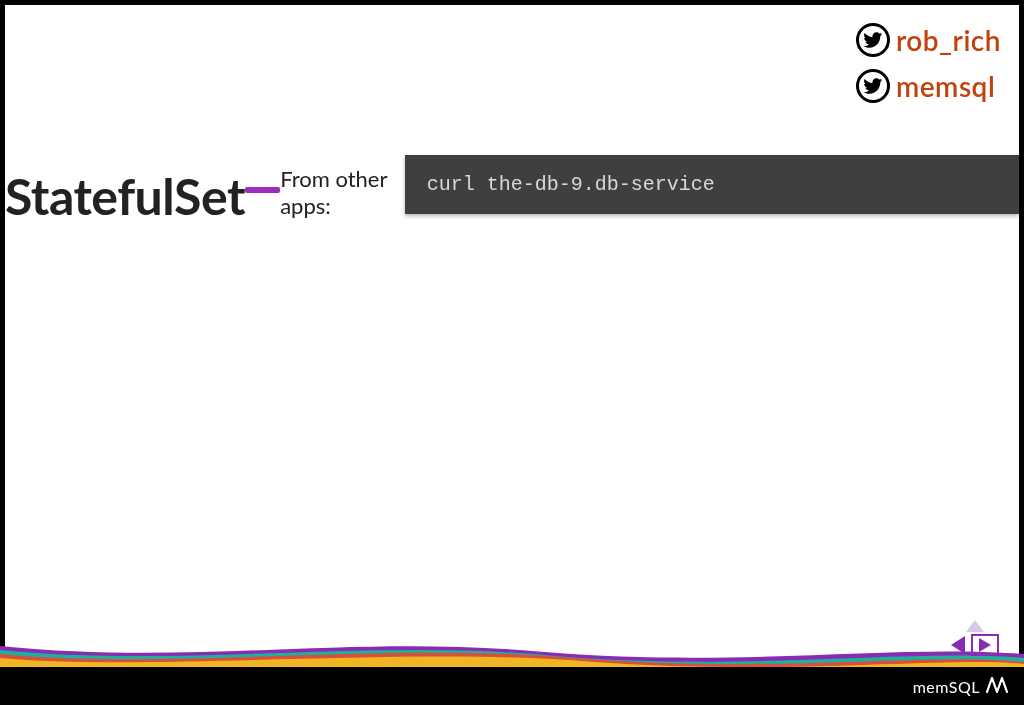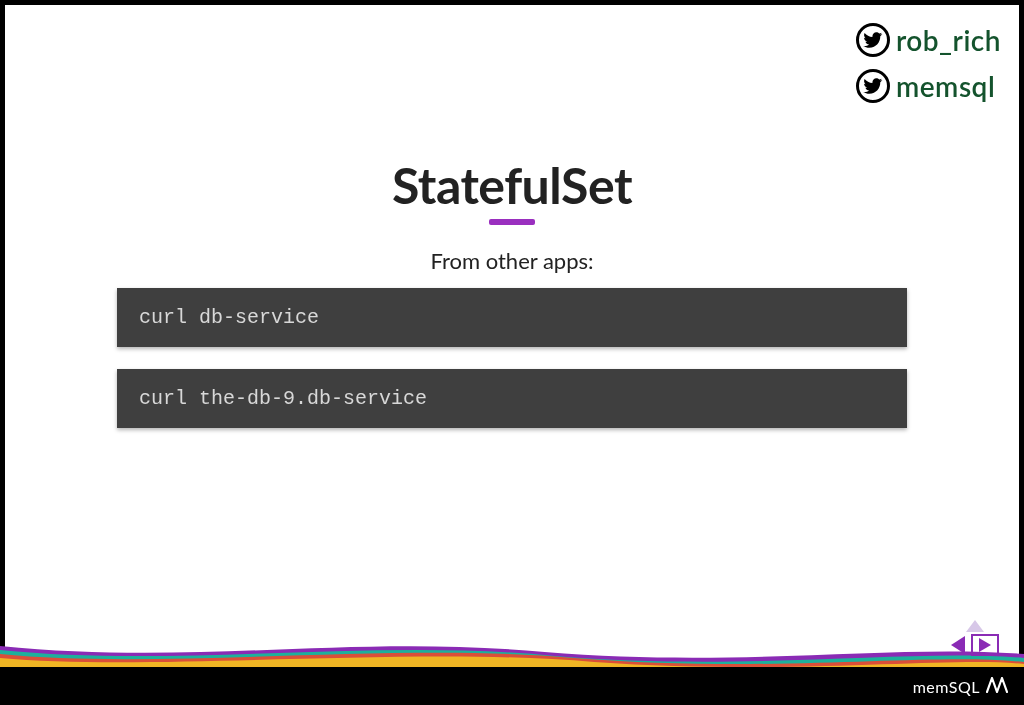--- a/index.html
+++ b/index.html
@@ -2,26 +2,26 @@
 <html><head>
 <meta charset="utf-8">
 <style>
   * { box-sizing: border-box; margin: 0; padding: 0; }
   html, body { width: 1024px; height: 705px; overflow: hidden; font-family: "Lato", "Helvetica Neue", Arial, sans-serif; background: #fff; }
   .frame { position: absolute; inset: 0; border: 5px solid #000; background: #fff; }
   .inner { position: absolute; inset: 0; }
 
   
   .handles { position: absolute; top: 18px; right: 18px; display: flex; flex-direction: column; gap: 12px; align-items: flex-start; }
-  .handle { display: flex; align-items: flex-start; gap: 6px; color: #14532d; font-size: 28px; font-weight: 600; letter-spacing: 0.5px; }
+  .handle { display: flex; align-items: flex-start; gap: 6px; color: #c2410c; font-size: 28px; font-weight: 600; letter-spacing: 0.5px; }
   .tw-circle { width: 34px; height: 34px; border: 3px solid #000; border-radius: 50%; display: flex; align-items: center; justify-content: center; }
   .tw-circle svg { width: 20px; height: 20px; }
 
   
-  .content { position: absolute; top: 150px; left: 0; right: 0; display: flex; flex-direction: column; align-items: center; }
+  .content { position: absolute; top: 150px; left: 0; right: 0; display: flex; flex-direction: row; align-items: center; }
   h1.title { font-size: 50px; font-weight: 700; color: #222; letter-spacing: -0.5px; }
   .underline { width: 46px; height: 6px; background: #9a2fbf; border-radius: 2px; margin-top: 4px; margin-bottom: 16px; }
   .subtitle { font-size: 22px; color: #222; font-weight: 400; margin-top: 6px; margin-bottom: 14px; }
   .codebox { width: 790px; background: #3f3f3f; color: #d8d8d8; font-family: "Courier New", monospace; font-size: 20px; padding: 18px 22px; box-shadow: 0 2px 4px rgba(0,0,0,0.3); margin-bottom: 22px; text-align: left; }
 
   
   .wave { position: absolute; left: -5px; right: -5px; bottom: 32px; height: 30px; overflow: visible; }
   .wave svg { width: 100%; height: 100%; display: block; }
 
   
@@ -61,21 +61,20 @@
         </span>
         <span>memsql</span>
       </div>
     </div>
 
     <div class="content">
       <h1 class="title">StatefulSet</h1>
       <div class="underline"></div>
 
       <div class="subtitle">From other apps:</div>
-      <div class="codebox">curl db-service</div>
 
       <div class="codebox">curl the-db-9.db-service</div>
     </div>
 
     <div class="wave">
       <svg viewBox="0 0 1034 30" preserveAspectRatio="none">
         <path d="M0 8 C 200 28, 350 -4, 550 14 C 750 30, 900 6, 1034 16 L1034 30 L0 30 Z" fill="#8a2bb5"></path>
         <path d="M0 12 C 180 30, 380 0, 560 18 C 760 34, 920 10, 1034 20 L1034 30 L0 30 Z" fill="#17b79b" opacity="0.95"></path>
         <path d="M0 16 C 160 32, 400 4, 580 20 C 780 36, 940 14, 1034 24 L1034 30 L0 30 Z" fill="#f0452f" opacity="0.9"></path>
         <path d="M0 20 C 150 34, 420 8, 600 24 C 800 38, 960 18, 1034 26 L1034 30 L0 30 Z" fill="#f2c022" opacity="0.9"></path>

